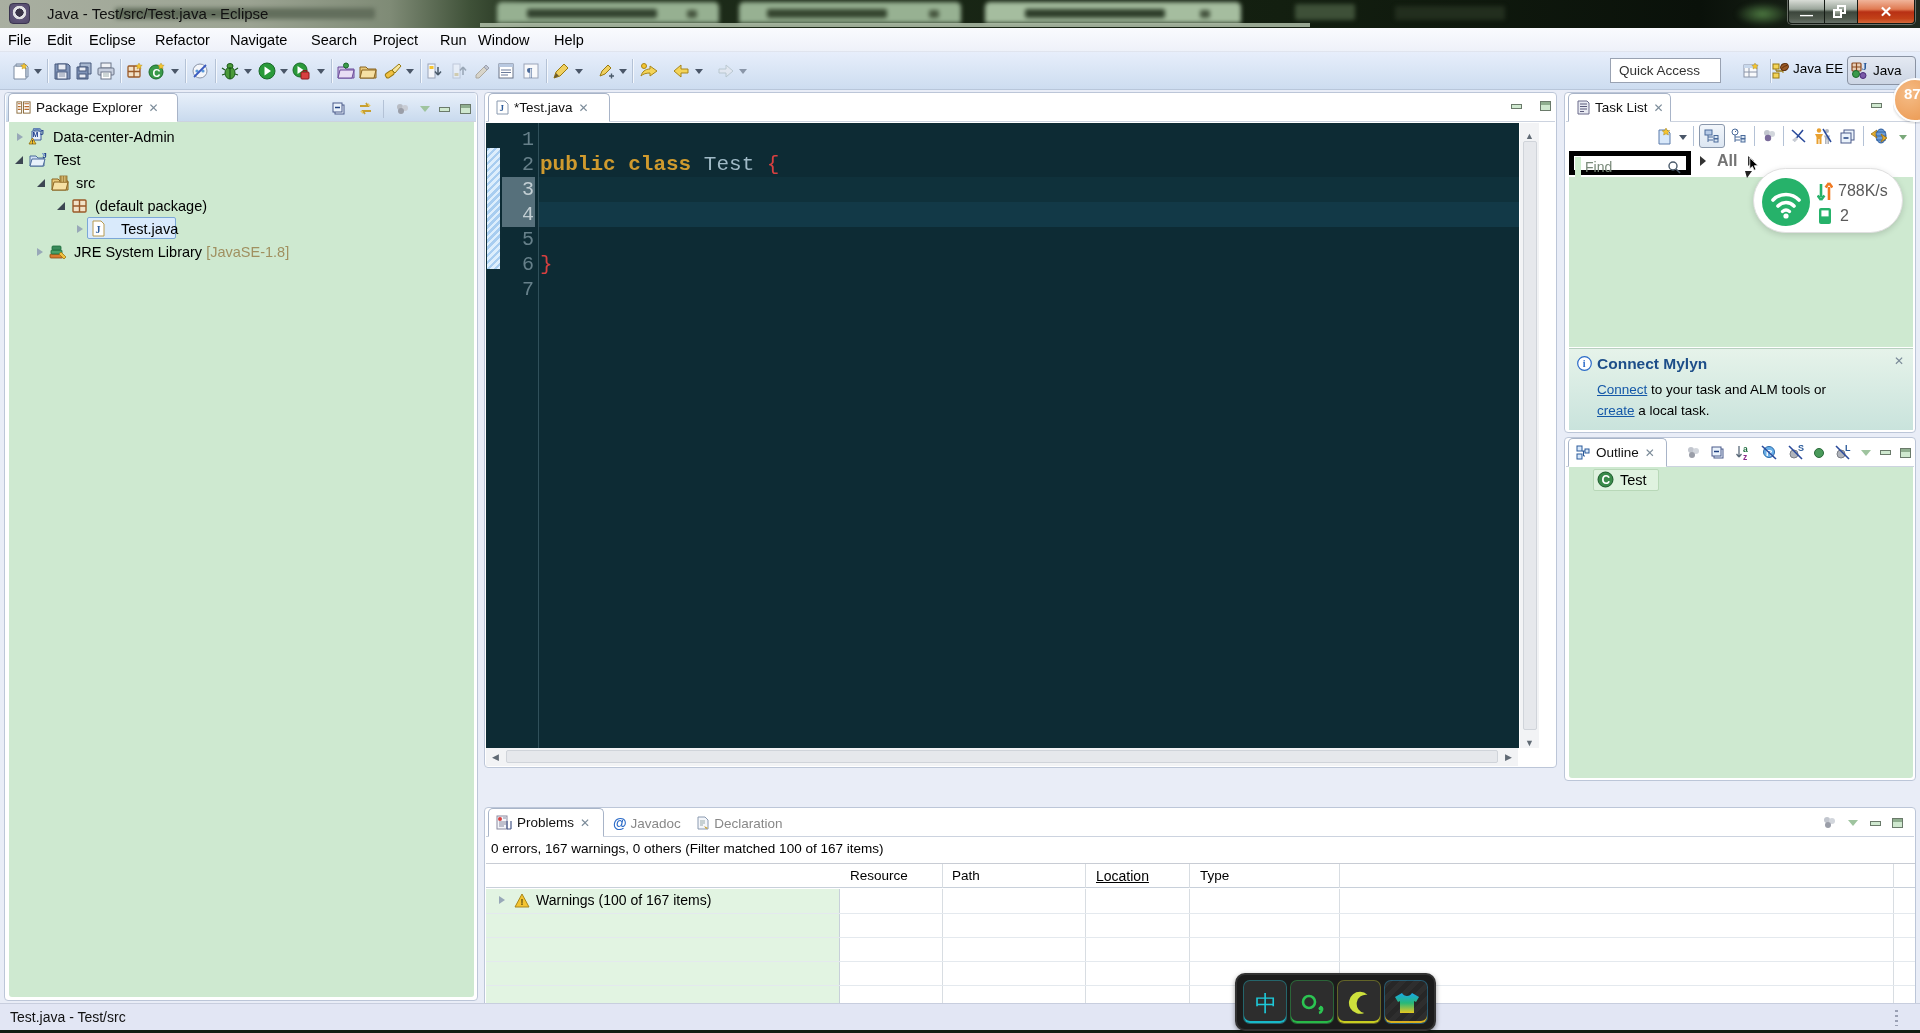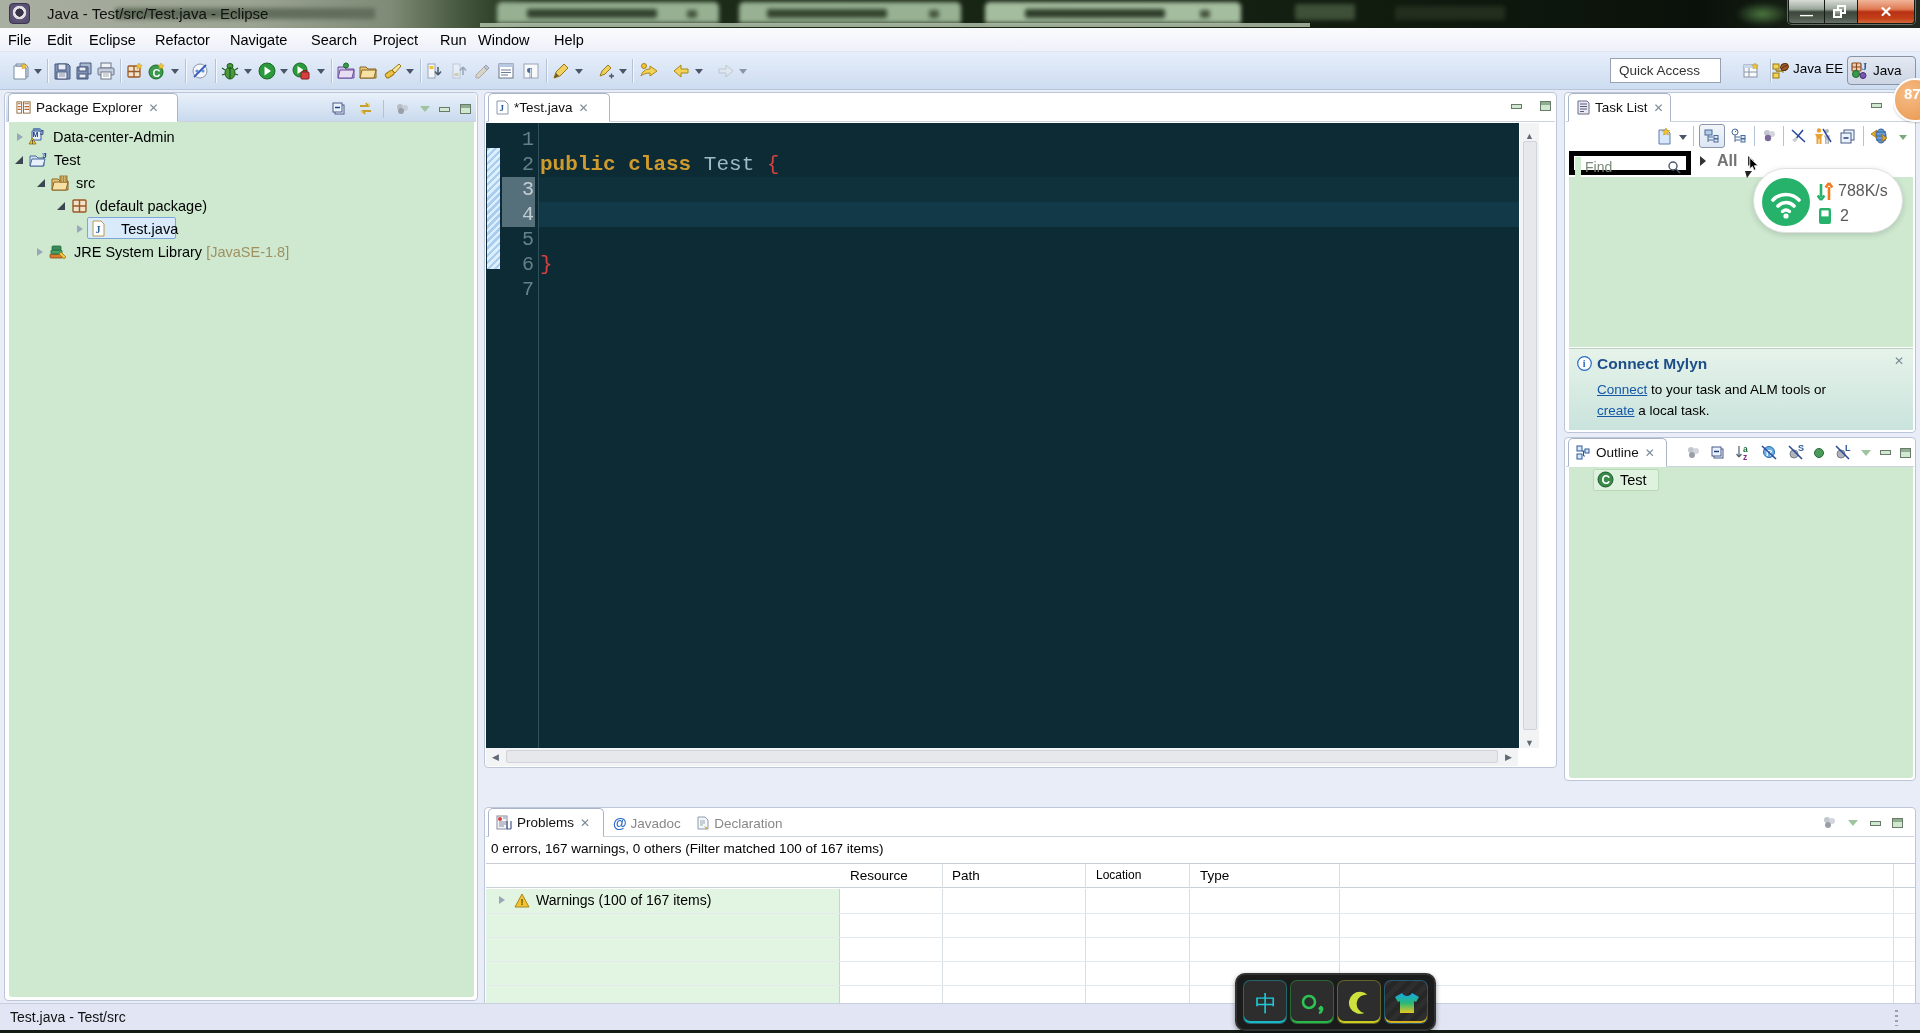--- a/index.html
+++ b/index.html
@@ -623,21 +623,21 @@
     <span class="vmenu" style="border-top-color:#9fc49f; border-left-width:5px; border-right-width:5px; border-top-width:6px;"></span>
     <span class="mini"></span>
     <span class="maxi"></span>
   </div>
   <div class="abs" style="left:6px; top:33px; font-size:13.5px; color:#000;">0 errors, 167 warnings, 0 others (Filter matched 100 of 167 items)</div>
   <div class="abs" style="left:1px; top:55px; width:1429px; height:1px; background:#c8ccd4;"></div>
 
   <div class="abs" style="left:1px; top:56px; width:1429px; height:24px; border-bottom:1px solid #c8d0da;">
     <span class="abs" style="left:364px; top:4px; font-size:13.5px;">Resource</span>
     <span class="abs" style="left:466px; top:4px; font-size:13.5px;">Path</span>
-    <span class="abs" style="left:610px; top:4px; font-size:12px;">Location</span>
+    <span class="abs" style="left:610px; top:4px; font-size:14px;text-decoration:underline;">Location</span>
     <span class="abs" style="left:714px; top:4px; font-size:13.5px;">Type</span>
     <div class="grid-v" style="left:456px; top:0; height:24px;"></div>
     <div class="grid-v" style="left:599px; top:0; height:24px;"></div>
     <div class="grid-v" style="left:703px; top:0; height:24px;"></div>
     <div class="grid-v" style="left:853px; top:0; height:24px;"></div>
     <div class="grid-v" style="left:1407px; top:0; height:24px;"></div>
   </div>
 
   <div class="abs" style="left:1px; top:81px; width:1429px; height:144px; overflow:hidden;">
     <div class="abs" style="left:0; top:0; width:353px; height:145px; background:#e2f4e2;"></div>

